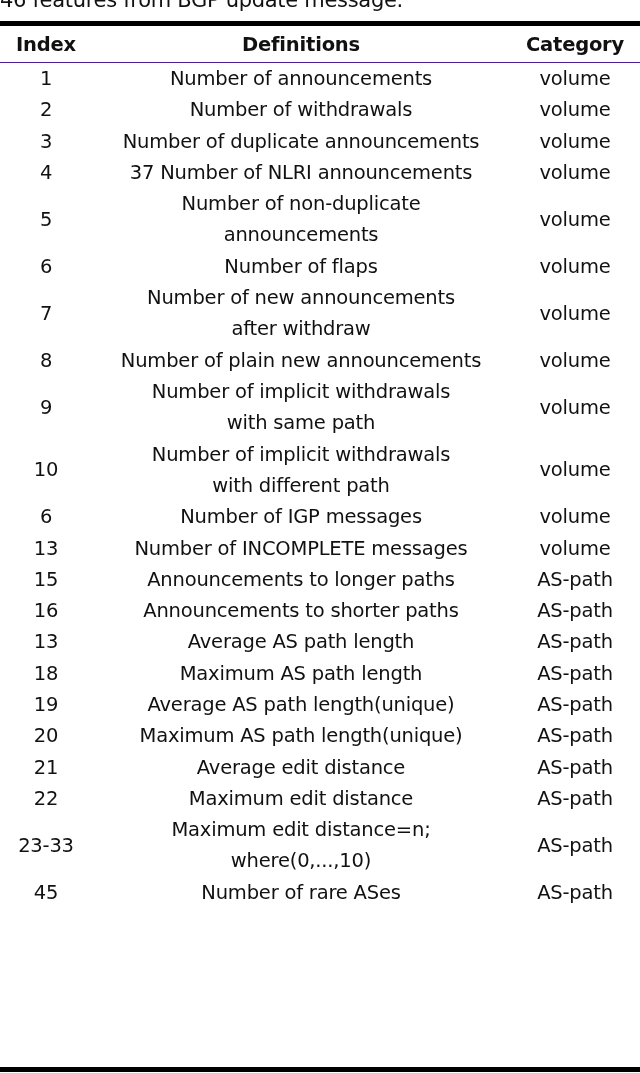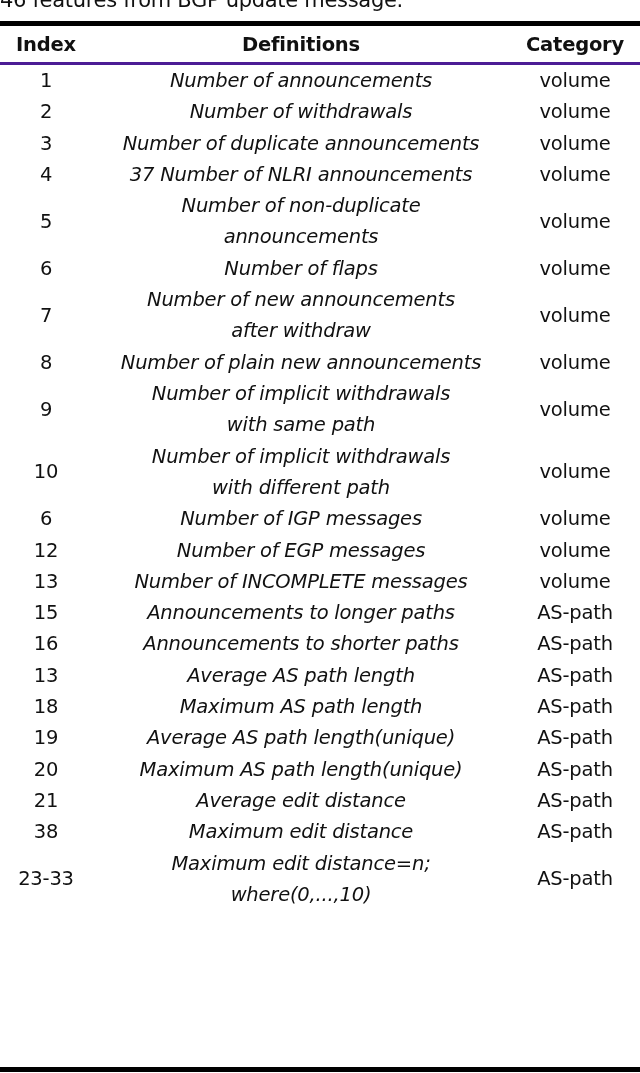--- a/index.html
+++ b/index.html
@@ -18,28 +18,28 @@
     border-collapse: collapse; table-layout: fixed;
     font-size: 19.5px; letter-spacing: -0.2px;
   }
   table.feat col.c-idx { width: 92px; }
   table.feat col.c-def { width: 418px; }
   table.feat col.c-cat { width: 130px; }
   table.feat th {
     font-weight: bold; height: 35px; line-height: 35px; padding: 0;
     text-align: center; vertical-align: middle;
   }
-  table.feat thead tr { border-bottom: 3px solid #4c1d95; }
+  table.feat thead tr { border-bottom: 1px solid #4c1d95; }
   table.feat td {
     padding: 0; text-align: center; vertical-align: middle; line-height: 31px;
     font-weight: normal;
   }
   table.feat tr.single td { height: 31.3px; }
   table.feat tr.double td { height: 62.6px; }
-  table.feat td.def-cell { line-height: 31px; font-style: italic; }
+  table.feat td.def-cell { line-height: 31px; }
   td.idx { padding-right: 0; }
   td.cat { padding-left: 6px; }
   .def-line { display: block; line-height: 31px; }
 </style>
 </head>
 <body>
 
 <div class="caption">46 features from BGP update message.</div>
 
 <div class="rule-thick" style="top:21px;"></div>
@@ -133,27 +133,20 @@
         <td class="cat">volume</td>
       </tr>
       <tr class="single">
         <td class="idx">6</td>
         <td class="def-cell">
           <span class="def-line">Number of IGP messages</span>
         </td>
         <td class="cat">volume</td>
       </tr>
       <tr class="single">
-        <td class="idx">12</td>
-        <td class="def-cell">
-          <span class="def-line">Number of EGP messages</span>
-        </td>
-        <td class="cat">volume</td>
-      </tr>
-      <tr class="single">
         <td class="idx">13</td>
         <td class="def-cell">
           <span class="def-line">Number of INCOMPLETE messages</span>
         </td>
         <td class="cat">volume</td>
       </tr>
       <tr class="single">
         <td class="idx">15</td>
         <td class="def-cell">
           <span class="def-line">Announcements to longer paths</span>
@@ -196,30 +189,37 @@
         <td class="cat">AS-path</td>
       </tr>
       <tr class="single">
         <td class="idx">21</td>
         <td class="def-cell">
           <span class="def-line">Average edit distance</span>
         </td>
         <td class="cat">AS-path</td>
       </tr>
       <tr class="single">
-        <td class="idx">38</td>
+        <td class="idx">22</td>
         <td class="def-cell">
           <span class="def-line">Maximum edit distance</span>
         </td>
         <td class="cat">AS-path</td>
       </tr>
       <tr class="double">
         <td class="idx">23-33</td>
         <td class="def-cell">
           <span class="def-line">Maximum edit distance=n;</span>
           <span class="def-line">where(0,...,10)</span>
         </td>
         <td class="cat">AS-path</td>
       </tr>
+      <tr class="single">
+        <td class="idx">45</td>
+        <td class="def-cell">
+          <span class="def-line">Number of rare ASes</span>
+        </td>
+        <td class="cat">AS-path</td>
+      </tr>
     </tbody>
 </table>
 
 <div class="rule-thick" style="top:1067px;"></div>
 
 </body></html>

